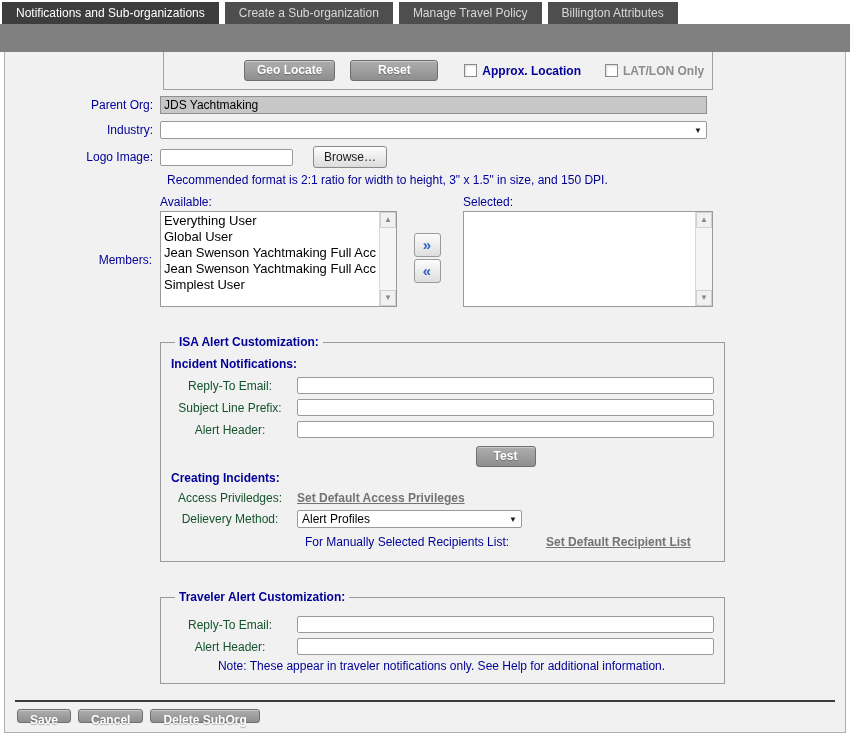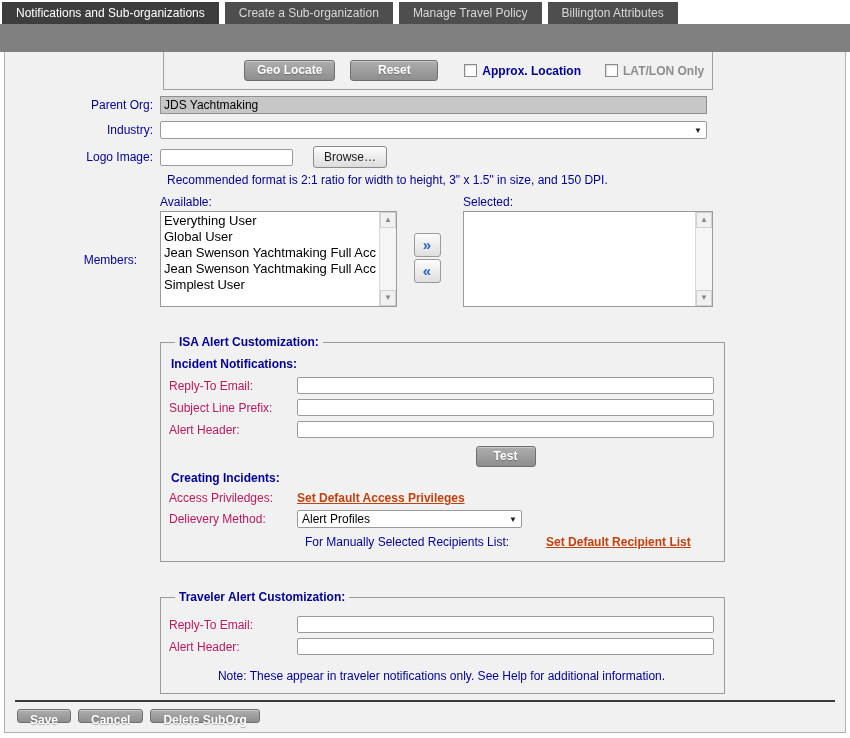--- a/index.html
+++ b/index.html
@@ -78,21 +78,21 @@
   .browse-btn {
     margin-left:20px; height:22px; padding:0 10px;
     background:linear-gradient(#fdfdfd,#dcdcdc);
     border:1px solid #8a8a8a; border-radius:3px;
     font-family:"Liberation Sans", sans-serif; font-size:12px; color:#1a1a1a; cursor:pointer;
   }
   .note-line { margin:5px 0 0 162px; color:#000099; }
 
   
   .members-row { display:flex; margin-top:8px; }
-  .m-label { width:155px; text-align:right; padding-right:23px; flex:none; margin-top:58px; }
+  .m-label { width:155px; text-align:right; padding-right:8px; flex:none; margin-top:58px; }
   .m-col .col-label { color:#000099; margin-bottom:2px; }
   .listbox {
     background:#ffffff; border:1px solid #9a9a9a; height:96px;
     display:flex; overflow:hidden;
   }
   .lb-available { width:237px; }
   .lb-selected  { width:250px; }
   .lb-items { flex:1; overflow:hidden; padding:1px 0 0 3px; font-size:13px; }
   .lb-items .list-item { white-space:nowrap; overflow:hidden; line-height:16px; cursor:default; }
   .lb-scroll { width:17px; flex:none; background:#f5f5f5; border-left:1px solid #d9d9d9; display:flex; flex-direction:column; }
@@ -110,29 +110,29 @@
   }
 
   
   fieldset {
     margin:28px 0 0 155px; width:565px;
     border:1px solid #9a9a9a; padding:4px 10px 10px 8px;
   }
   fieldset legend { color:#000099; font-weight:bold; padding:0 4px; margin-left:6px; }
   .fs-heading { color:#000099; font-weight:bold; margin:4px 0 6px 2px; }
   .fs-row { display:flex; align-items:center; margin-top:5px; }
-  .fs-label { width:128px; text-align:left; padding-right:6px; flex:none; color:#be185d; }
+  .fs-label { width:128px; text-align:center; padding-right:6px; flex:none; color:#14532d; }
   .fs-field { flex:1; }
   .test-row { display:flex; justify-content:center; margin:8px 0 4px 128px; }
-  .link { color:#c2410c; font-weight:bold; text-decoration:underline; cursor:pointer; white-space:nowrap; }
+  .link { color:#737373; font-weight:bold; text-decoration:underline; cursor:pointer; white-space:nowrap; }
   .dm-select { width:225px; }
   .manual-row { display:flex; align-items:flex-end; margin:7px 0 2px 136px; }
   .manual-row .manual-text { color:#000099; }
   .manual-row .link { margin-left:37px; }
-  .trav-note { text-align:center; color:#000099; margin-top:14px; }
+  .trav-note { text-align:center; color:#000099; margin-top:4px; }
 
   
   .footer { margin-top:auto; }
   .footer-rule { border-top:2px solid #3c3c3c; margin:0 10px; }
   .footer-btns { display:flex; align-items:center; padding:7px 10px 9px 12px; }
   .footer-btns .btn { height:14px; line-height:20px; }
   .footer-btns .btn + .btn { margin-left:7px; }
   .delete-btn { margin-left:auto; }
 </style>
 </head>

